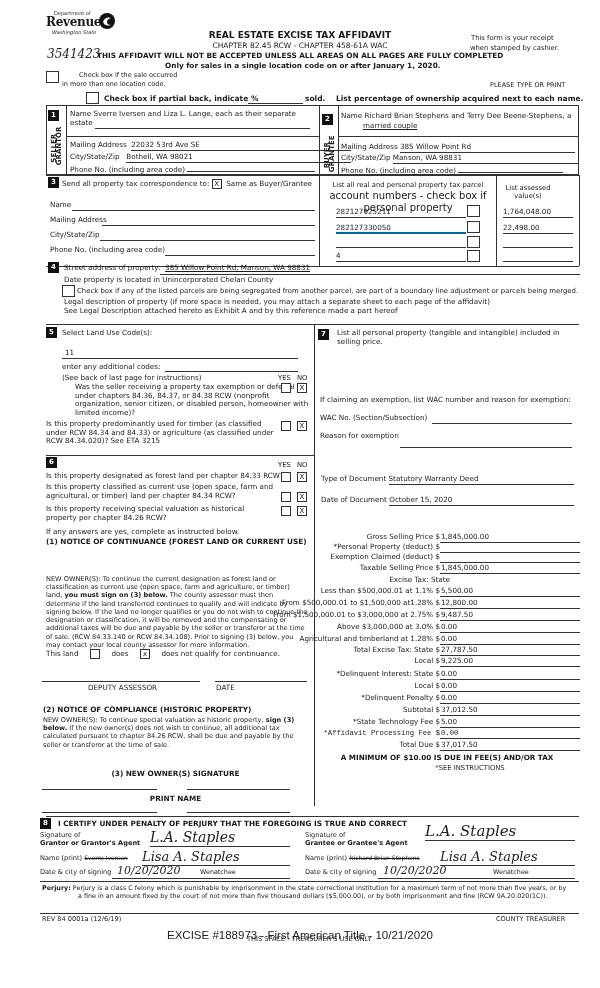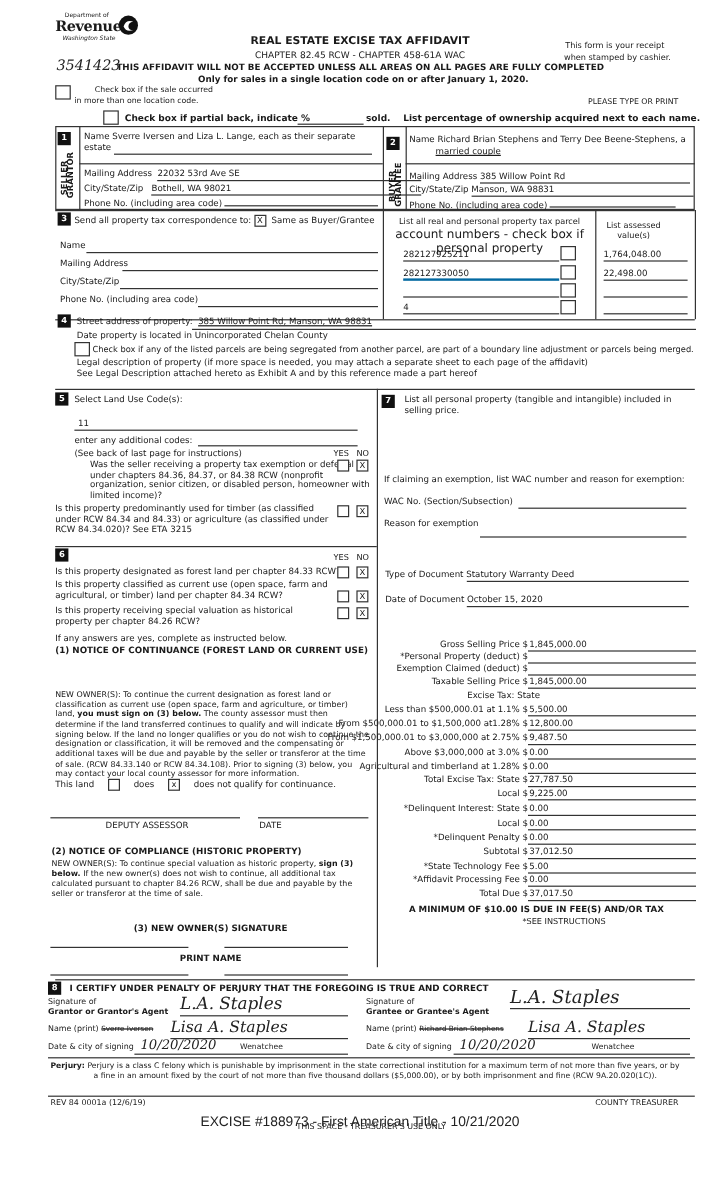--- a/index.html
+++ b/index.html
@@ -301,21 +301,21 @@
       <span class="val">0.00</span>
     </div>
   <div class="tax-row" style="top:706px;">
       <span class="lbl">Subtotal $</span>
       <span class="val">37,012.50</span>
     </div>
   <div class="tax-row" style="top:718px;">
       <span class="lbl">*State Technology Fee $</span>
       <span class="val">5.00</span>
     </div>
-  <div class="tax-row" style="top:729px;">
+  <div class="tax-row" style="top:729px;font-family:Liberation Mono, monospace;">
       <span class="lbl">*Affidavit Processing Fee $</span>
       <span class="val">0.00</span>
     </div>
   <div class="tax-row" style="top:741px;">
       <span class="lbl">Total Due $</span>
       <span class="val">37,017.50</span>
     </div>
 </div>
 <div class="abs b center" style="left:316px;top:754px;width:262px;font-size:7.2px;">A MINIMUM OF $10.00 IS DUE IN FEE(S) AND/OR TAX</div>
 <div class="abs center" style="left:380px;top:764px;width:180px;font-size:6.8px;">*SEE INSTRUCTIONS</div>

